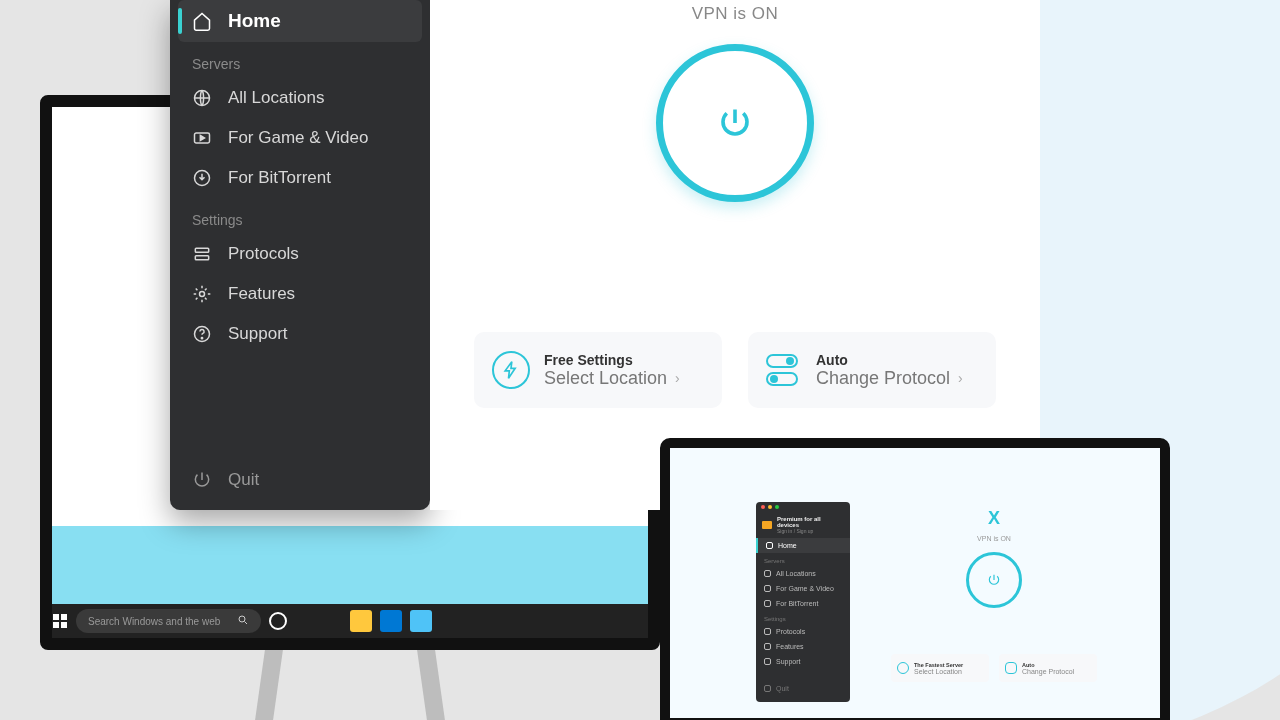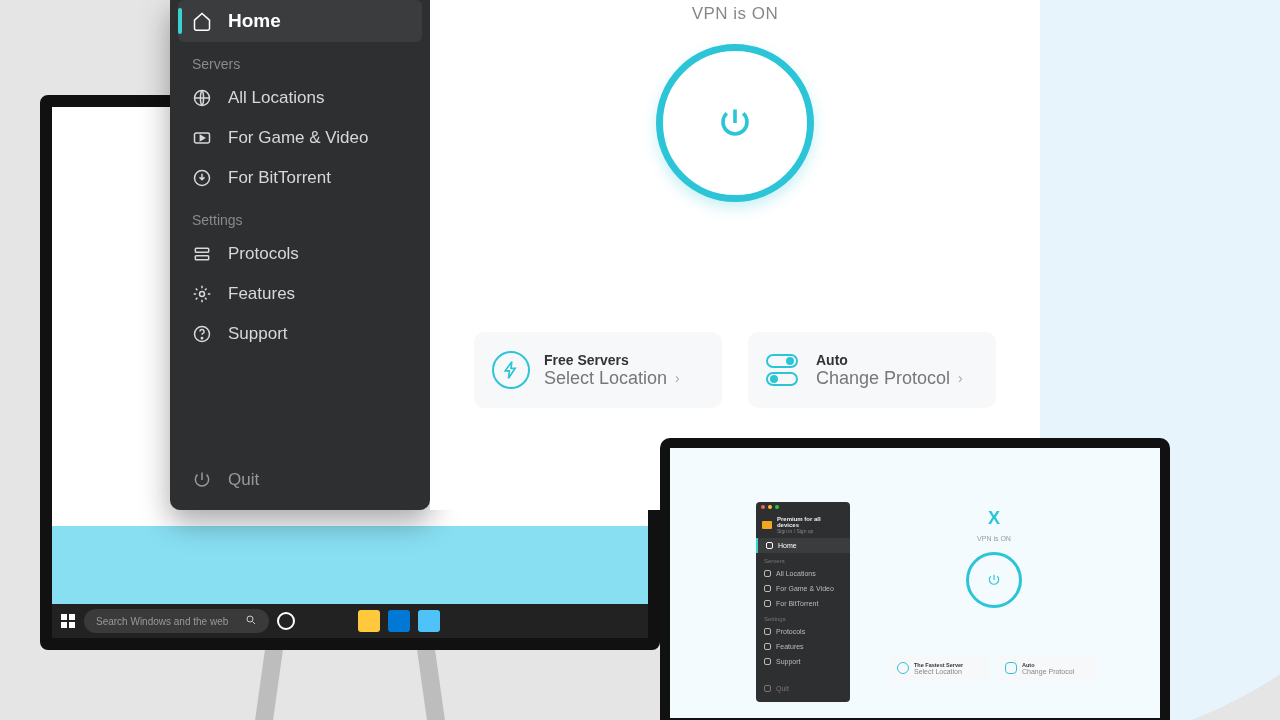--- a/index.html
+++ b/index.html
@@ -5,21 +5,21 @@
   * { box-sizing: border-box; margin: 0; padding: 0; font-family: -apple-system, BlinkMacSystemFont, "Segoe UI", sans-serif; }
   body { width: 1280px; height: 720px; background: #e5e5e5; position: relative; overflow: hidden; }
   .bg-blob { position: absolute; width: 900px; height: 900px; background: #e8f4fb; border-radius: 50%; top: -150px; right: -200px; z-index: 0; }
 
   
   .device1 { position: absolute; left: 40px; top: 95px; width: 620px; height: 555px; z-index: 5; }
   .device1-bezel { width: 100%; height: 100%; border: 12px solid #111; border-radius: 8px; background: #fff; overflow: hidden; position: relative; }
   .device1-screen { width: 100%; height: 100%; background: #fff; display: flex; flex-direction: column; }
   .device1-content { flex: 1; background: #fff; }
   .device1-aqua { height: 78px; background: #88dff2; }
-  .device1-taskbar { height: 34px; background: #222; display: flex; align-items: center; padding: 0 8px; gap: 8px; }
+  .device1-taskbar { height: 34px; background: #222; display: flex; align-items: center; padding: 0 0; gap: 8px; }
   .win-icon { width: 16px; height: 16px; color: #fff; display: flex; align-items: center; justify-content: center; font-size: 12px; }
   .search-pill { background: #3a3a3a; border-radius: 16px; height: 24px; width: 185px; display: flex; align-items: center; padding: 0 12px; color: #999; font-size: 10px; justify-content: space-between; }
   .circle-icon { width: 18px; height: 18px; border: 2px solid #fff; border-radius: 4px; }
   .task-icons { display: flex; gap: 8px; margin-left: 55px; }
   .task-app { width: 22px; height: 22px; border-radius: 3px; }
   .ta1 { background: #ffc83d; }
   .ta2 { background: #0078d4; }
   .ta3 { background: #4fc3f7; }
   .device1-stand { position: absolute; left: 50%; transform: translateX(-50%); bottom: -70px; width: 260px; height: 70px; }
   .stand-leg { position: absolute; width: 18px; height: 70px; background: #bdbdbd; }
@@ -210,21 +210,21 @@
       </div>
     </div>
     <div class="cards">
       <div class="card">
         <div class="card-icon">
           <svg viewBox="0 0 24 24">
               <path d="M13 2L5 13h5l-1 9 8-12h-5z"></path>
             </svg>
         </div>
         <div class="card-text">
-          <div class="t1">Free Servers</div>
+          <div class="t1">Free Settings</div>
           <div class="t2">
               <span>Select Location</span>
               <span class="chev">›</span>
             </div>
         </div>
       </div>
       <div class="card">
         <div class="card-icon toggle">
           <div class="tog on"></div>
             <div class="tog off"></div>

